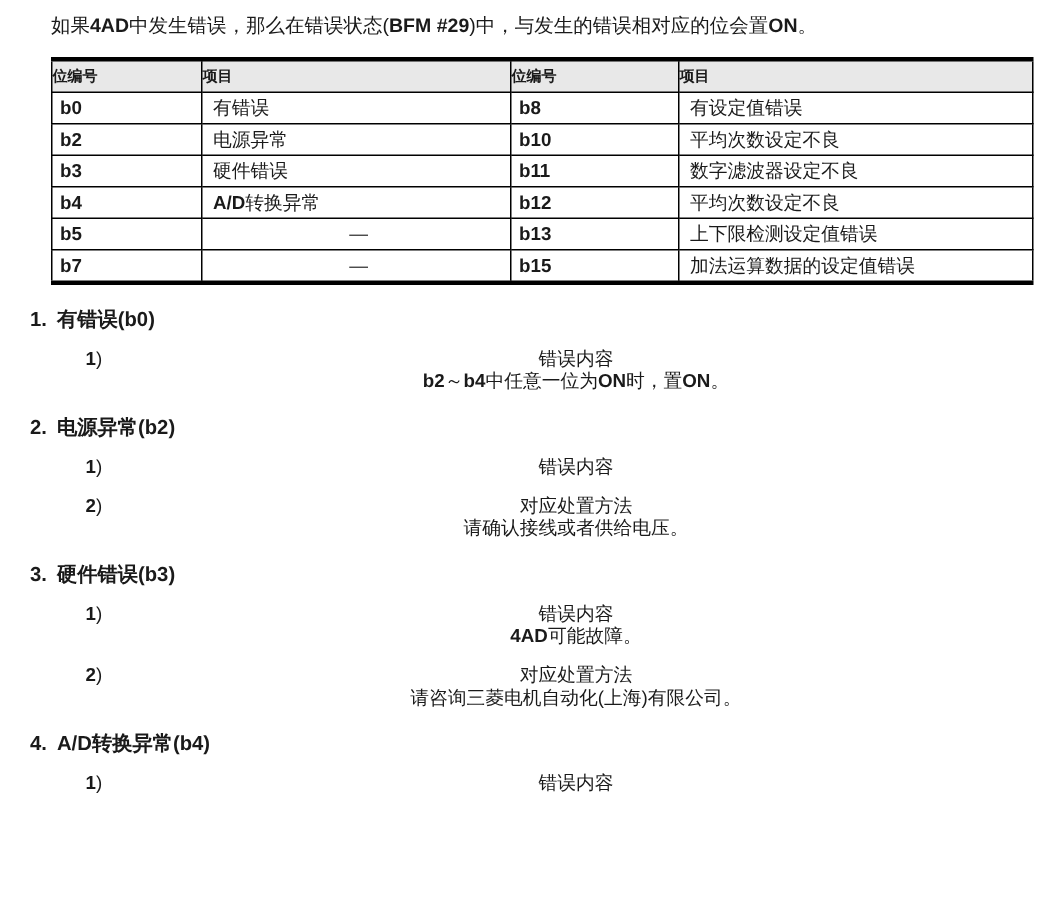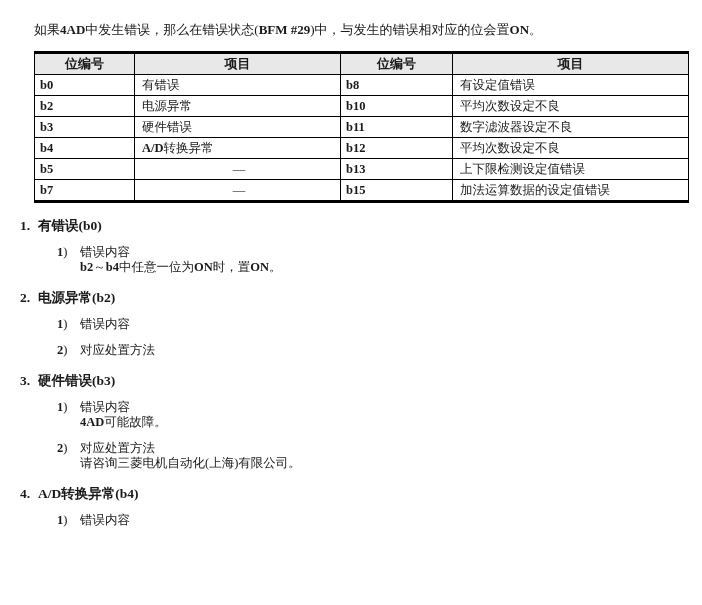--- a/index.html
+++ b/index.html
@@ -1,50 +1,50 @@
 <!DOCTYPE html>
 <html><head>
 <meta charset="utf-8">
 <style>
   html, body { margin: 0; padding: 0; }
   body {
     width: 702px; height: 605px; overflow: hidden;
     background: #ffffff; color: #1a1a1a;
     font-family: "Liberation Sans", "DejaVu Sans", sans-serif;
   }
-  .page { padding: 20px 14px 0 34px; font-family: Liberation Serif, serif; }
+  .page { padding: 7px 14px 0 34px; }
 
   
   .intro { margin: 0; font-size: 13px; line-height: 19px; }
 
   
   table.bit-table {
     border-collapse: collapse; table-layout: fixed;
     width: 654px; margin-top: 12px;
     border-top: 3px solid #000; border-bottom: 3px solid #000;
     border-left: 1px solid #000; border-right: 1px solid #000;
   }
   table.bit-table th {
-    font-size: 13px; font-weight: bold; text-align: center;
+    font-size: 10px; font-weight: bold; text-align: left;
     height: 20px; padding: 0; border: 1px solid #000;
   }
   table.bit-table td {
     font-size: 12.5px; height: 20px; border: 1px solid #000;
     padding: 0 4px 0 5px; white-space: nowrap; overflow: hidden;
   }
   table.bit-table td.item { padding-left: 7px; }
   table.bit-table td.c { text-align: center; color: #333; }
 
   
   .section { margin-top: 15px; }
   .sec-head { display: flex; font-size: 13.5px; font-weight: bold; line-height: 16px; }
   .sec-num { width: 18px; margin-left: -14px; flex: none; }
   .sub { display: flex; margin-top: 11px; font-size: 12.5px; line-height: 15px; }
   .sub-num { width: 23px; margin-left: 23px; flex: none; }
-  .sub-body { flex: 1; }
+  .sub-body { flex: 1; text-align: center; }
 
   
   .lat { font-weight: bold; }
   .sec-head .lat { font-weight: bold; }
 </style>
 </head>
 <body>
 
 <div class="page">
 
@@ -129,20 +129,21 @@
     <div class="sub">
       <span class="sub-num"><span class="lat">1</span>)</span>
       <div class="sub-body">
         <div>错误内容</div>
       </div>
     </div>
     <div class="sub">
       <span class="sub-num"><span class="lat">2</span>)</span>
       <div class="sub-body">
         <div>对应处置方法</div>
+        <div>请确认接线或者供给电压。</div>
       </div>
     </div>
   </div>
 
   <div class="section">
     <div class="sec-head">
       <span class="sec-num"><span class="lat">3</span>.</span>
       <span class="sec-title">硬件错误(<span class="lat">b3</span>)</span>
     </div>
     <div class="sub">

